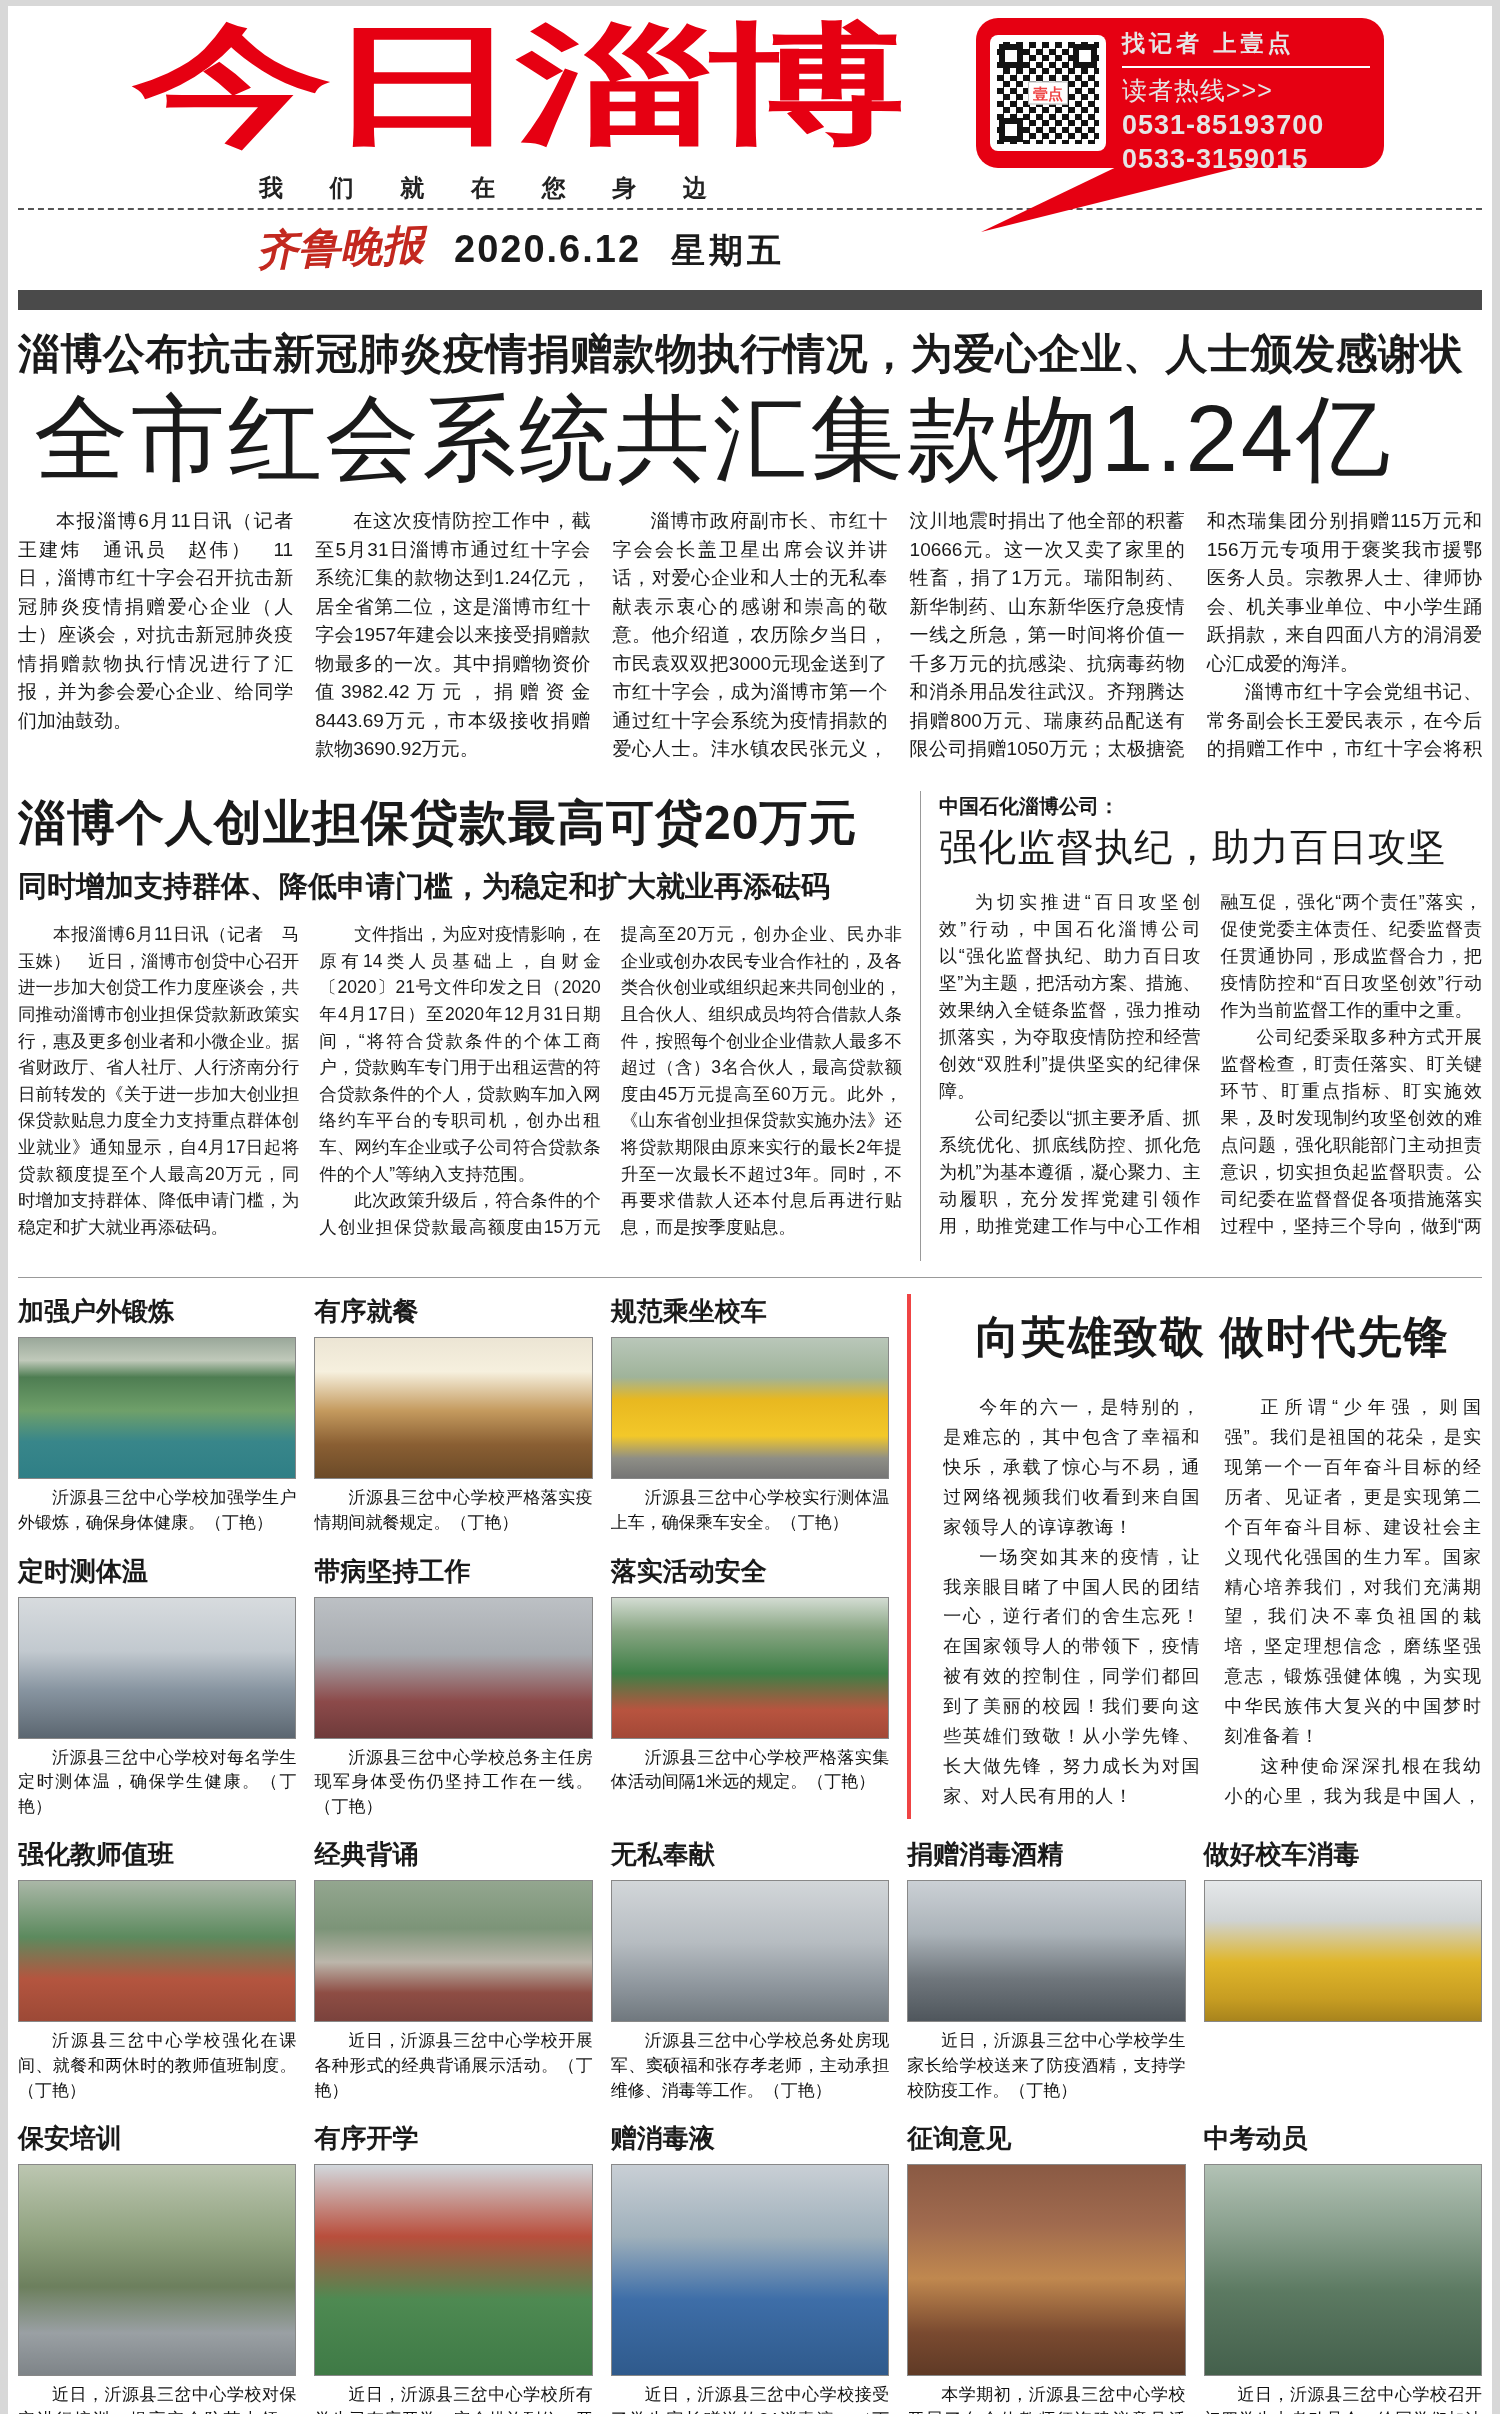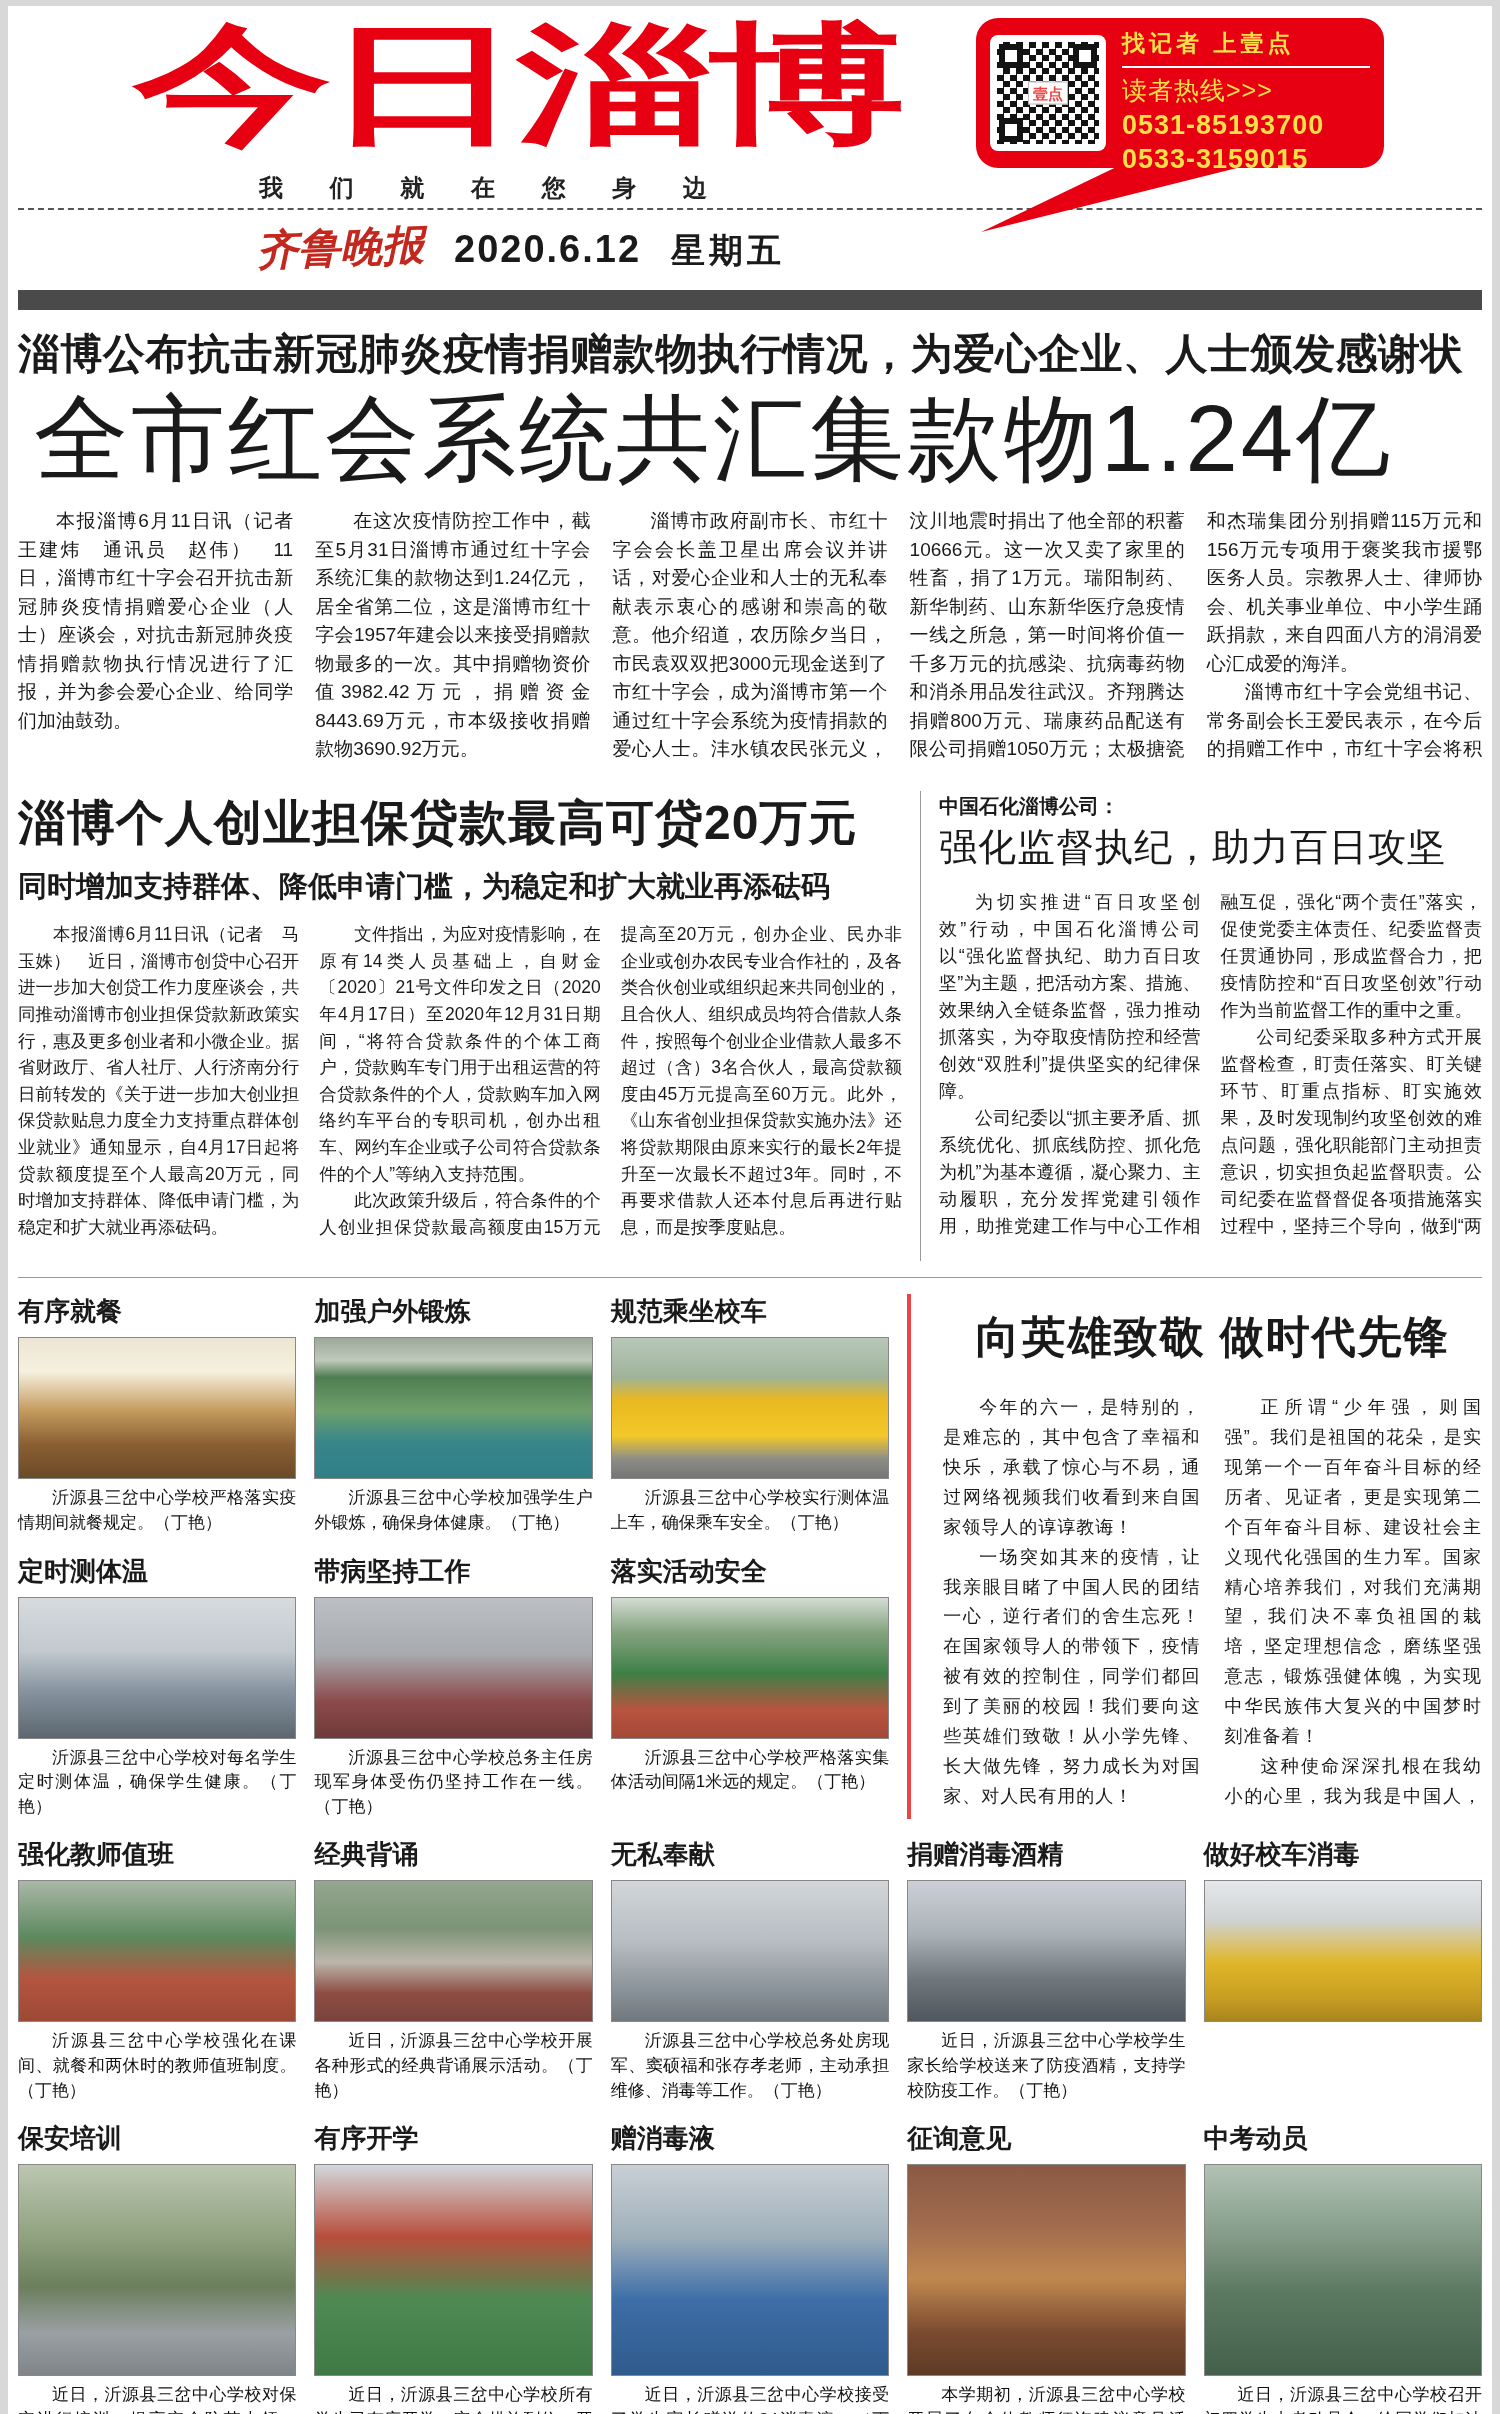--- a/index.html
+++ b/index.html
@@ -9,21 +9,21 @@
   
   .mast-row{position:relative;height:168px;}
   .mast-title{position:absolute;left:116px;top:2px;font-size:130px;line-height:1.08;font-weight:900;color:#e60012;letter-spacing:-4px;display:inline-block;transform:scaleX(1.52);transform-origin:0 50%;white-space:nowrap;}
   .bubble{position:absolute;right:98px;top:6px;width:408px;height:150px;background:#e60012;border-radius:22px;display:flex;align-items:center;gap:16px;padding:0 14px;box-sizing:border-box;z-index:3;}
   .bubble-tail{position:absolute;right:210px;top:148px;width:300px;height:72px;background:#e60012;clip-path:polygon(53% 0,99% 0,3% 100%);z-index:2;}
   .qr{position:relative;width:116px;height:116px;background:#fff;border-radius:8px;padding:7px;box-sizing:border-box;flex:0 0 auto;}
   .qr-pat{width:100%;height:100%;background:repeating-conic-gradient(#131313 0% 25%,#fff 0% 50%);background-size:13px 13px;}
   .qr-eye{position:absolute;width:24px;height:24px;border:6px solid #131313;background:#fff;box-sizing:border-box;}
   .qr-eye.tl{left:9px;top:9px;} .qr-eye.tr{right:9px;top:9px;} .qr-eye.bl{left:9px;bottom:9px;}
   .qr-logo{position:absolute;left:50%;top:50%;transform:translate(-50%,-50%);background:#fff;border:1px solid #bbb;color:#ef4444;font-weight:900;font-size:15px;padding:3px 4px;line-height:1;}
-  .bubble-txt{color:#fde047;flex:1;margin-top:16px;}
+  .bubble-txt{color:#e5e5e5;flex:1;margin-top:16px;}
   .bubble-line1{font-size:23px;font-weight:700;letter-spacing:4px;white-space:nowrap;}
   .bubble-hr{border:none;border-top:2px solid #fff;margin:7px 0 6px;}
   .bubble-line2{font-size:25px;letter-spacing:1px;}
   .bubble-phone{font-size:27px;font-weight:700;letter-spacing:1px;margin-top:3px;white-space:nowrap;}
   .slogan{width:950px;text-align:center;font-size:24px;font-weight:700;letter-spacing:20px;color:#222;margin:-8px 0 0 0;}
   .slogan-rule{border:none;border-top:2px dashed #555;margin:4px 0 0;}
   .dateline{display:flex;align-items:baseline;gap:30px;margin:10px 0 0 238px;}
   .paper-script{font-family:"DejaVu Serif","Liberation Serif",serif;font-style:italic;font-weight:900;font-size:42px;color:#c3281f;transform:rotate(-2deg);}
   .date-txt{font-size:38px;font-weight:700;letter-spacing:2px;}
   .weekday-txt{font-size:34px;font-weight:700;letter-spacing:4px;}
@@ -136,28 +136,28 @@
         <p class="np">公司纪委以“抓主要矛盾、抓系统优化、抓底线防控、抓化危为机”为基本遵循，凝心聚力、主动履职，充分发挥党建引领作用，助推党建工作与中心工作相融互促，强化“两个责任”落实，促使党委主体责任、纪委监督责任贯通协同，形成监督合力，把疫情防控和“百日攻坚创效”行动作为当前监督工作的重中之重。</p>
         <p class="np">公司纪委采取多种方式开展监督检查，盯责任落实、盯关键环节、盯重点指标、盯实施效果，及时发现制约攻坚创效的难点问题，强化职能部门主动担责意识，切实担负起监督职责。公司纪委在监督督促各项措施落实过程中，坚持三个导向，做到“两手抓、两手硬”。一是坚持问题导向；二是坚持目标导向；三是坚持结果导向。坚决夺取疫情防控和生产经营“双战双胜”。</p>
 
       </div>
     </div>
   </div>
 
   <div class="photo-sec">
 
     <div class="ph-item">
+      <div class="ph-title">加强户外锻炼</div>
+      <div class="ph a1"></div>
+      <div class="ph-cap">沂源县三岔中心学校加强学生户外锻炼，确保身体健康。（丁艳）</div>
+    </div>
+    <div class="ph-item">
       <div class="ph-title">有序就餐</div>
       <div class="ph a2"></div>
       <div class="ph-cap">沂源县三岔中心学校严格落实疫情期间就餐规定。（丁艳）</div>
-    </div>
-    <div class="ph-item">
-      <div class="ph-title">加强户外锻炼</div>
-      <div class="ph a1"></div>
-      <div class="ph-cap">沂源县三岔中心学校加强学生户外锻炼，确保身体健康。（丁艳）</div>
     </div>
     <div class="ph-item">
       <div class="ph-title">规范乘坐校车</div>
       <div class="ph a3"></div>
       <div class="ph-cap">沂源县三岔中心学校实行测体温上车，确保乘车安全。（丁艳）</div>
     </div>
 
     <div class="essay-cell">
       <div class="essay-headline">向英雄致敬  做时代先锋</div>
       <div class="essay-body">

